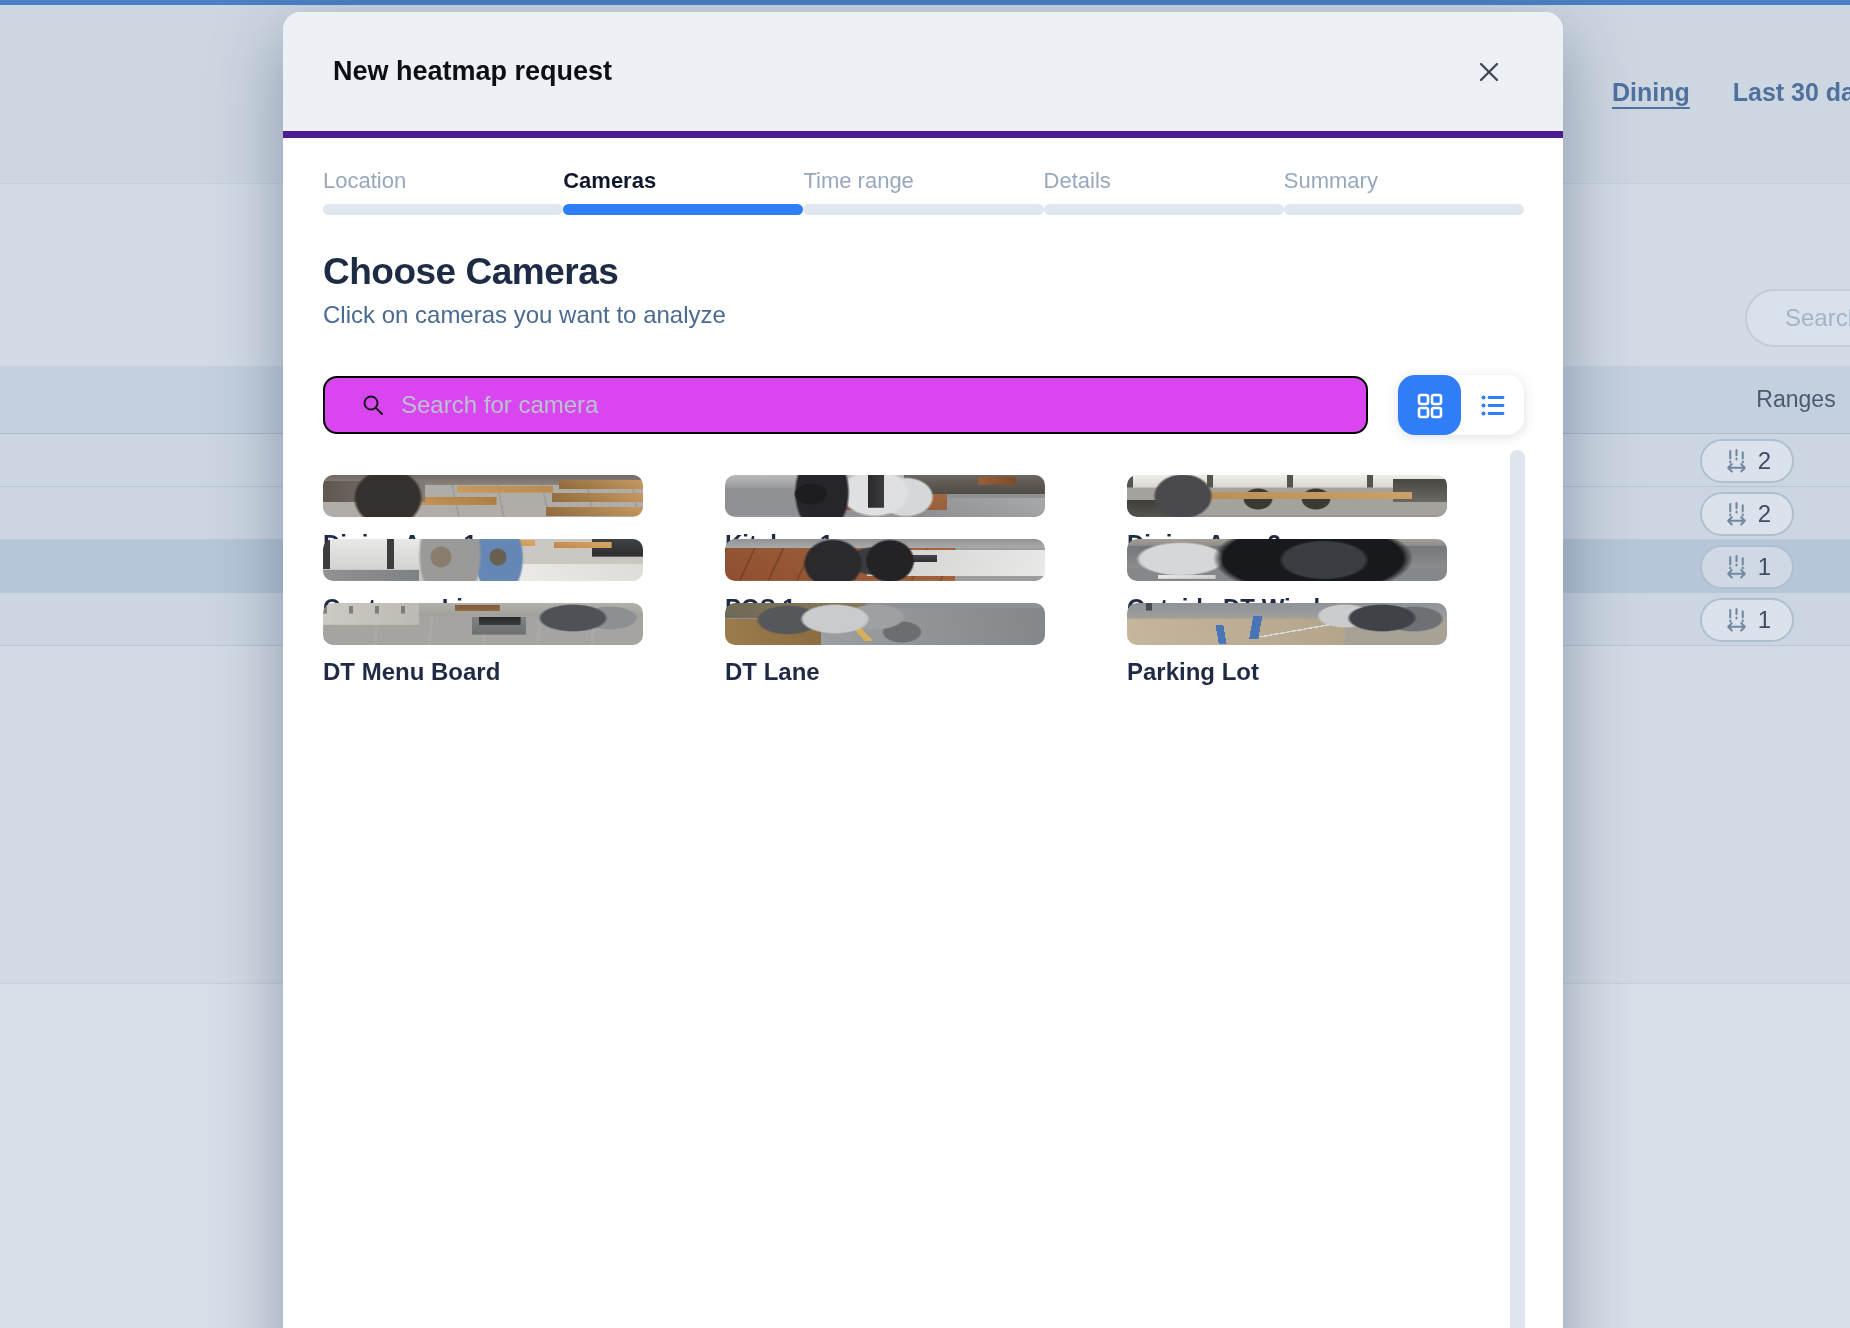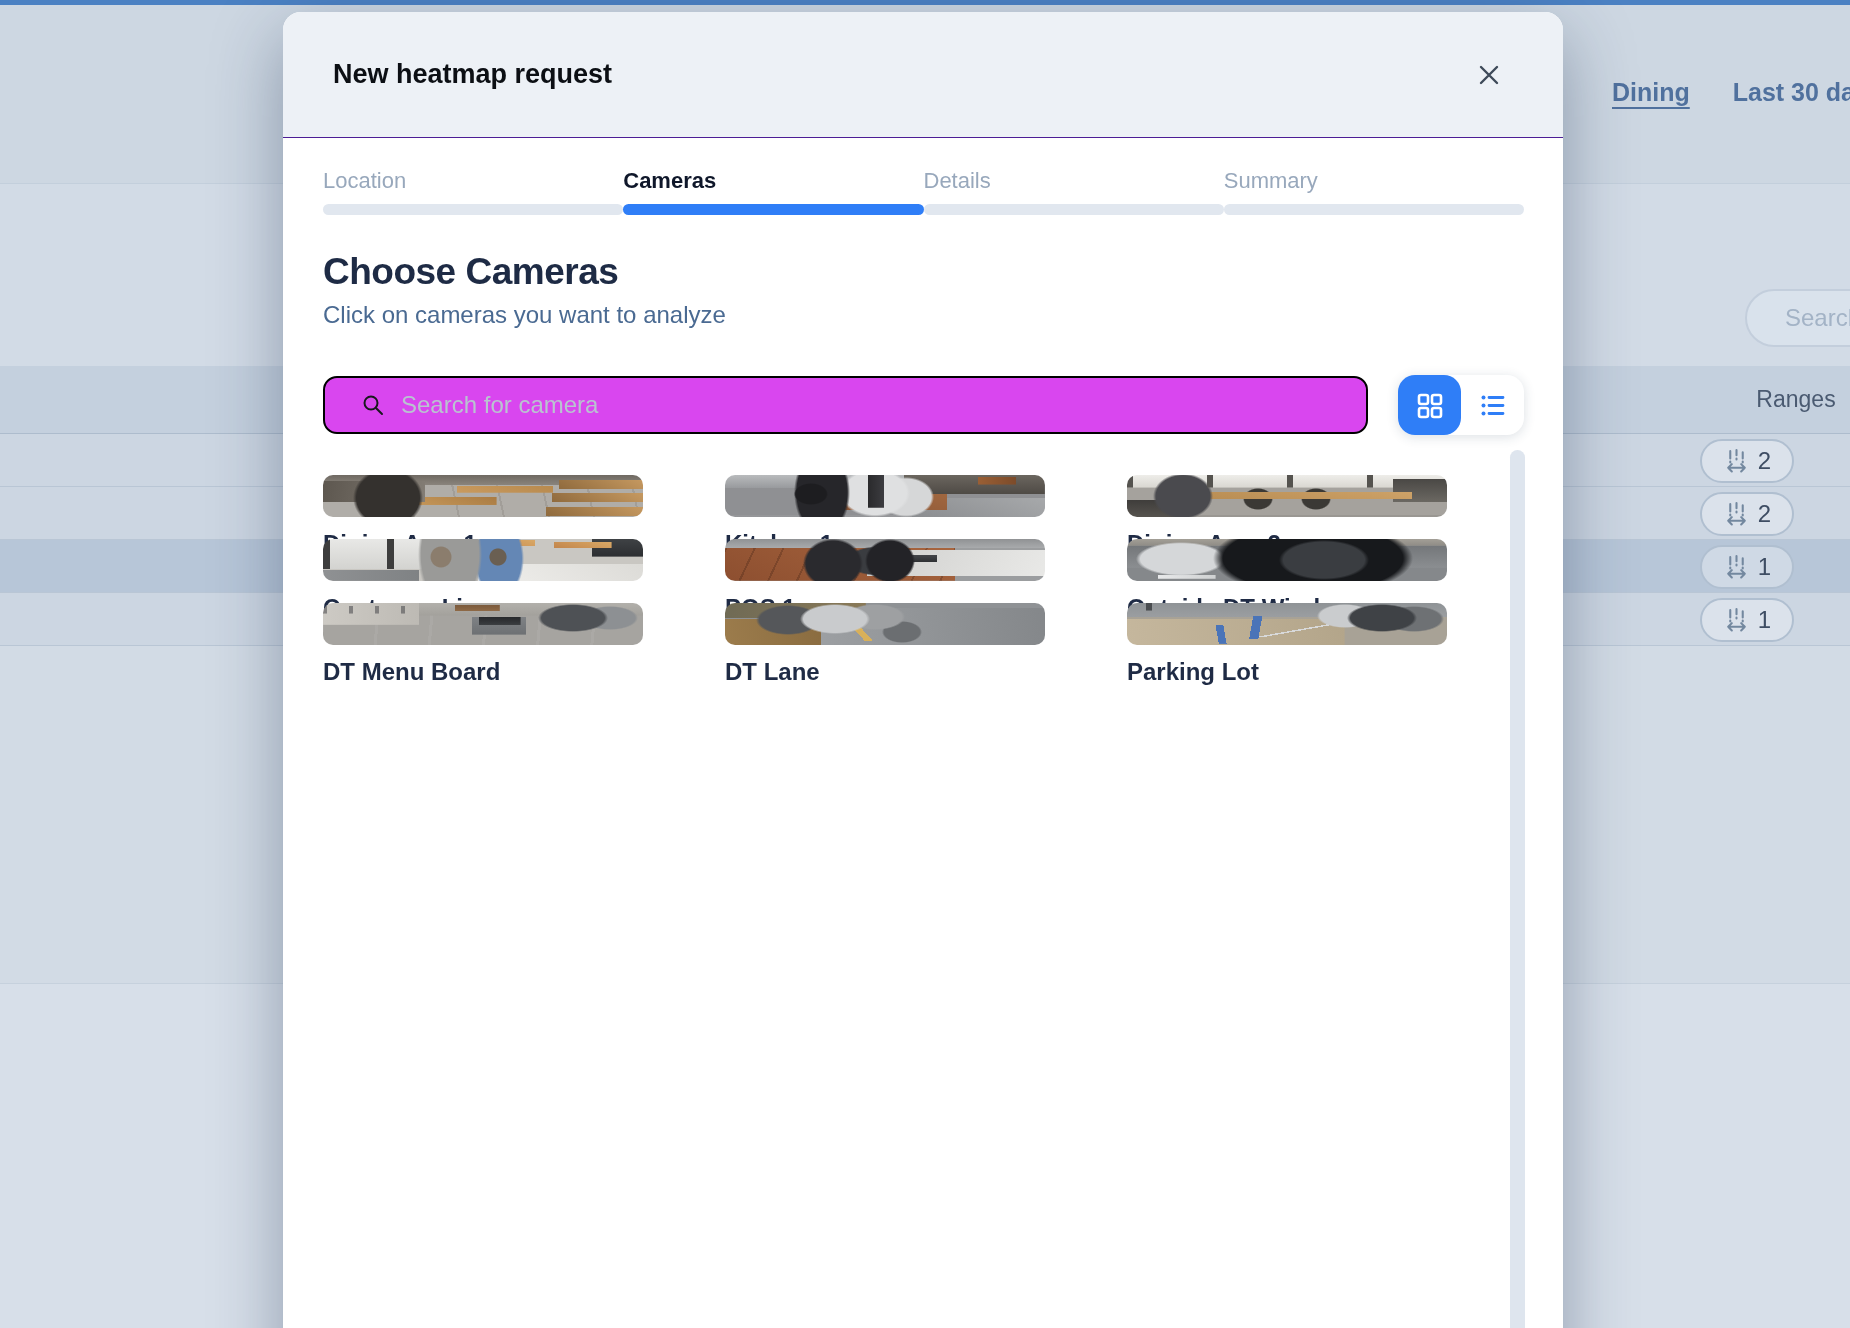--- a/index.html
+++ b/index.html
@@ -21,21 +21,21 @@
   .bg-ranges-label{position:absolute;left:1736px;width:120px;text-align:center;font-size:23px;color:#4a5a71;}
   .bg-rows{position:absolute;left:0;top:434px;width:1850px;}
   .bg-row{position:relative;width:1850px;height:53px;background:#ccd6e2;border-bottom:1px solid #b9c6d5;}
   .bg-row.highlight{background:#b7c6d8;}
   .badge-slot{position:absolute;left:1700px;top:0;height:53px;display:flex;align-items:center;}
   .range-badge{display:flex;align-items:center;justify-content:center;gap:8px;width:94px;height:44px;border:2px solid #b0bfd0;border-radius:22px;background:rgba(242,246,250,0.4);}
   .range-badge .count{font-size:24px;color:#3e4d63;}
 
   
   .modal{position:absolute;left:283px;top:12px;width:1280px;height:1500px;background:#fff;border-radius:18px;box-shadow:0 24px 70px rgba(25,45,75,.38);}
-  .modal-header{height:126px;background:#edf1f6;border-radius:18px 18px 0 0;border-bottom:1px solid #4c1d95;display:flex;align-items:center;padding:0 54px 0 50px;}
+  .modal-header{height:126px;background:#edf1f6;border-radius:18px 18px 0 0;border-bottom:7px solid #4c1d95;display:flex;align-items:center;padding:0 54px 0 50px;}
   .modal-title{font-size:27px;font-weight:700;color:#0c0f14;}
   .close-btn{margin-left:auto;width:40px;height:40px;display:flex;align-items:center;justify-content:center;cursor:pointer;background:none;border:none;}
   .modal-body{padding:30px 39px 0 40px;}
 
   .steps-row{display:flex;}
   .step{flex:1;}
   .step-label{font-size:22px;font-weight:500;color:#98a8bc;line-height:26px;}
   .step.active .step-label{color:#0f172a;font-weight:700;}
   .step-bar{margin-top:10px;height:11px;border-radius:6px;background:#e1e7ef;}
   .step.active .step-bar{background:var(--accent);}
@@ -290,20 +290,24 @@
   <div class="step">
     <div class="step-label">Location</div>
     <div class="step-bar"></div>
   </div>
 
   <div class="step active">
     <div class="step-label">Cameras</div>
     <div class="step-bar"></div>
   </div>
 
+  <div class="step">
+    <div class="step-label">Time range</div>
+    <div class="step-bar"></div>
+  </div>
 
   <div class="step">
     <div class="step-label">Details</div>
     <div class="step-bar"></div>
   </div>
 
   <div class="step">
     <div class="step-label">Summary</div>
     <div class="step-bar"></div>
   </div>

